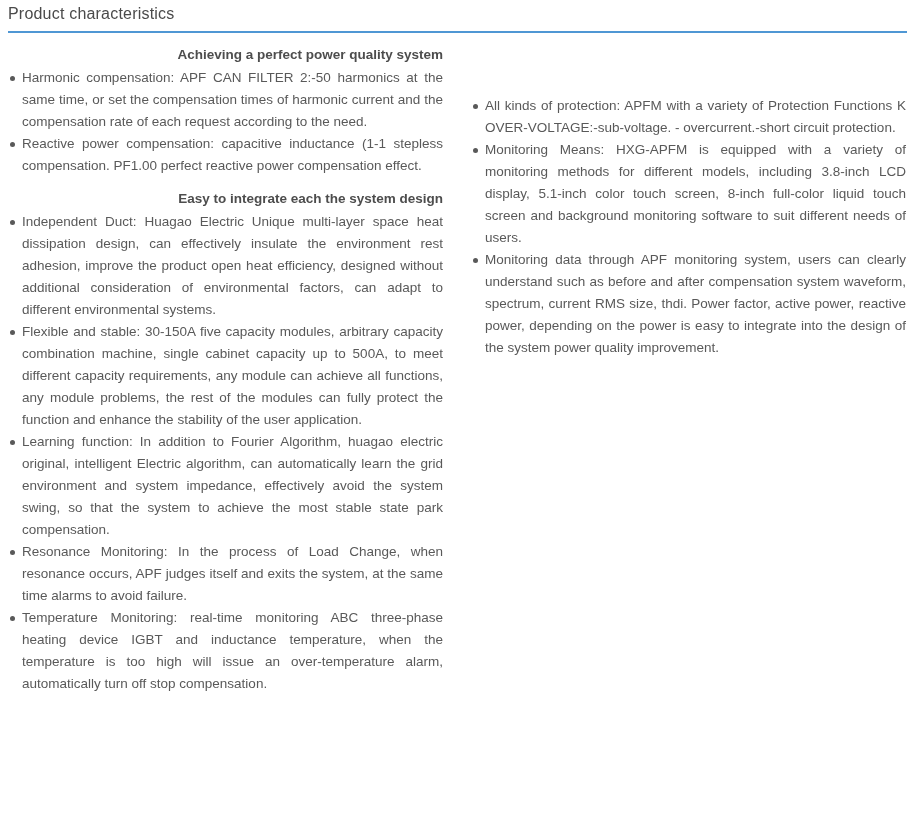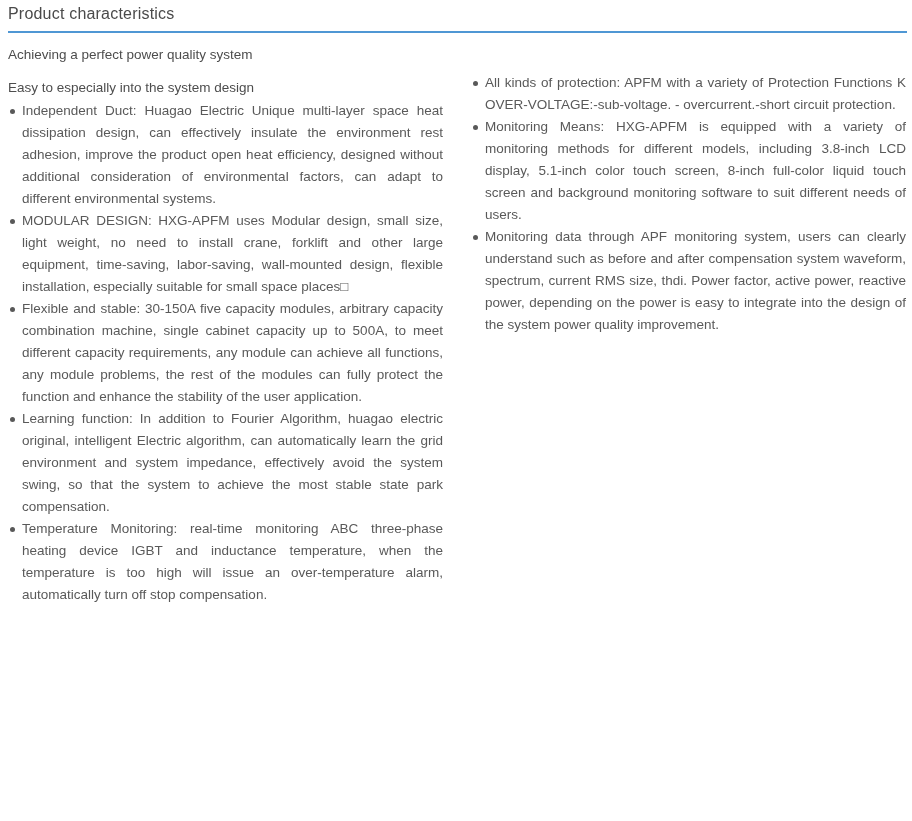--- a/index.html
+++ b/index.html
@@ -32,23 +32,24 @@
     gap: 28px;
     width: 898px;
   }
   .col {
     width: 435px;
     flex: 0 0 435px;
   }
   .section-heading {
     font-size: 13.5px;
     line-height: 22px;
-    font-weight: 400;
+    font-weight: 700;
     color: #4d4d4d;
     margin: 11px 0 1px 0;
+    text-align: right;
   }
   ul.bullets {
     list-style: none;
   }
   ul.bullets li {
     position: relative;
     padding-left: 14px;
     font-size: 13.5px;
     line-height: 22px;
     color: #595959;
@@ -58,49 +59,51 @@
     content: "";
     position: absolute;
     left: 2px;
     top: 8.5px;
     width: 5px;
     height: 5px;
     border-radius: 50%;
     background: #595959;
   }
   .col-right .leading-list {
-    margin-top: 39px;
+    margin-top: 62px;
   }
 </style>
 </head>
 <body>
 
 <div class="page">
 
   <div class="page-title">Product characteristics</div>
 
   <div class="divider" style="background: rgb(79, 151, 212);"></div>
 
   <div class="columns">
 
     <div class="col col-left">
 
       <div>
         <div class="section-heading">Achieving a perfect power quality system</div>
         <ul class="bullets">
+          <li>Harmonic compensation: APF CAN FILTER 2:-50 harmonics at the same time, or set the compensation times of harmonic current and the compensation rate of each request according to the need.</li>
+          <li>Reactive power compensation: capacitive inductance (1-1 stepless compensation. PF1.00 perfect reactive power compensation effect.</li>
         </ul>
       </div>
 
       <div>
-        <div class="section-heading">Easy to especially into the system design</div>
+        <div class="section-heading">Easy to integrate each the system design</div>
         <ul class="bullets">
           <li>Independent Duct: Huagao Electric Unique multi-layer space heat dissipation design, can effectively insulate the environment rest adhesion, improve the product open heat efficiency, designed without additional consideration of environmental factors, can adapt to different environmental systems.</li>
-          <li>MODULAR DESIGN: HXG-APFM uses Modular design, small size, light weight, no need to install crane, forklift and other large equipment, time-saving, labor-saving, wall-mounted design, flexible installation, especially suitable for small space places□</li>
           <li>Flexible and stable: 30-150A five capacity modules, arbitrary capacity combination machine, single cabinet capacity up to 500A, to meet different capacity requirements, any module can achieve all functions, any module problems, the rest of the modules can fully protect the function and enhance the stability of the user application.</li>
           <li>Learning function: In addition to Fourier Algorithm, huagao electric original, intelligent Electric algorithm, can automatically learn the grid environment and system impedance, effectively avoid the system swing, so that the system to achieve the most stable state park compensation.</li>
+          <li>Resonance Monitoring: In the process of Load Change, when resonance occurs, APF judges itself and exits the system, at the same time alarms to avoid failure.</li>
           <li>Temperature Monitoring: real-time monitoring ABC three-phase heating device IGBT and inductance temperature, when the temperature is too high will issue an over-temperature alarm, automatically turn off stop compensation.</li>
         </ul>
       </div>
 
     </div>
 
     <div class="col col-right">
 
       <div>
         <ul class="bullets leading-list">

